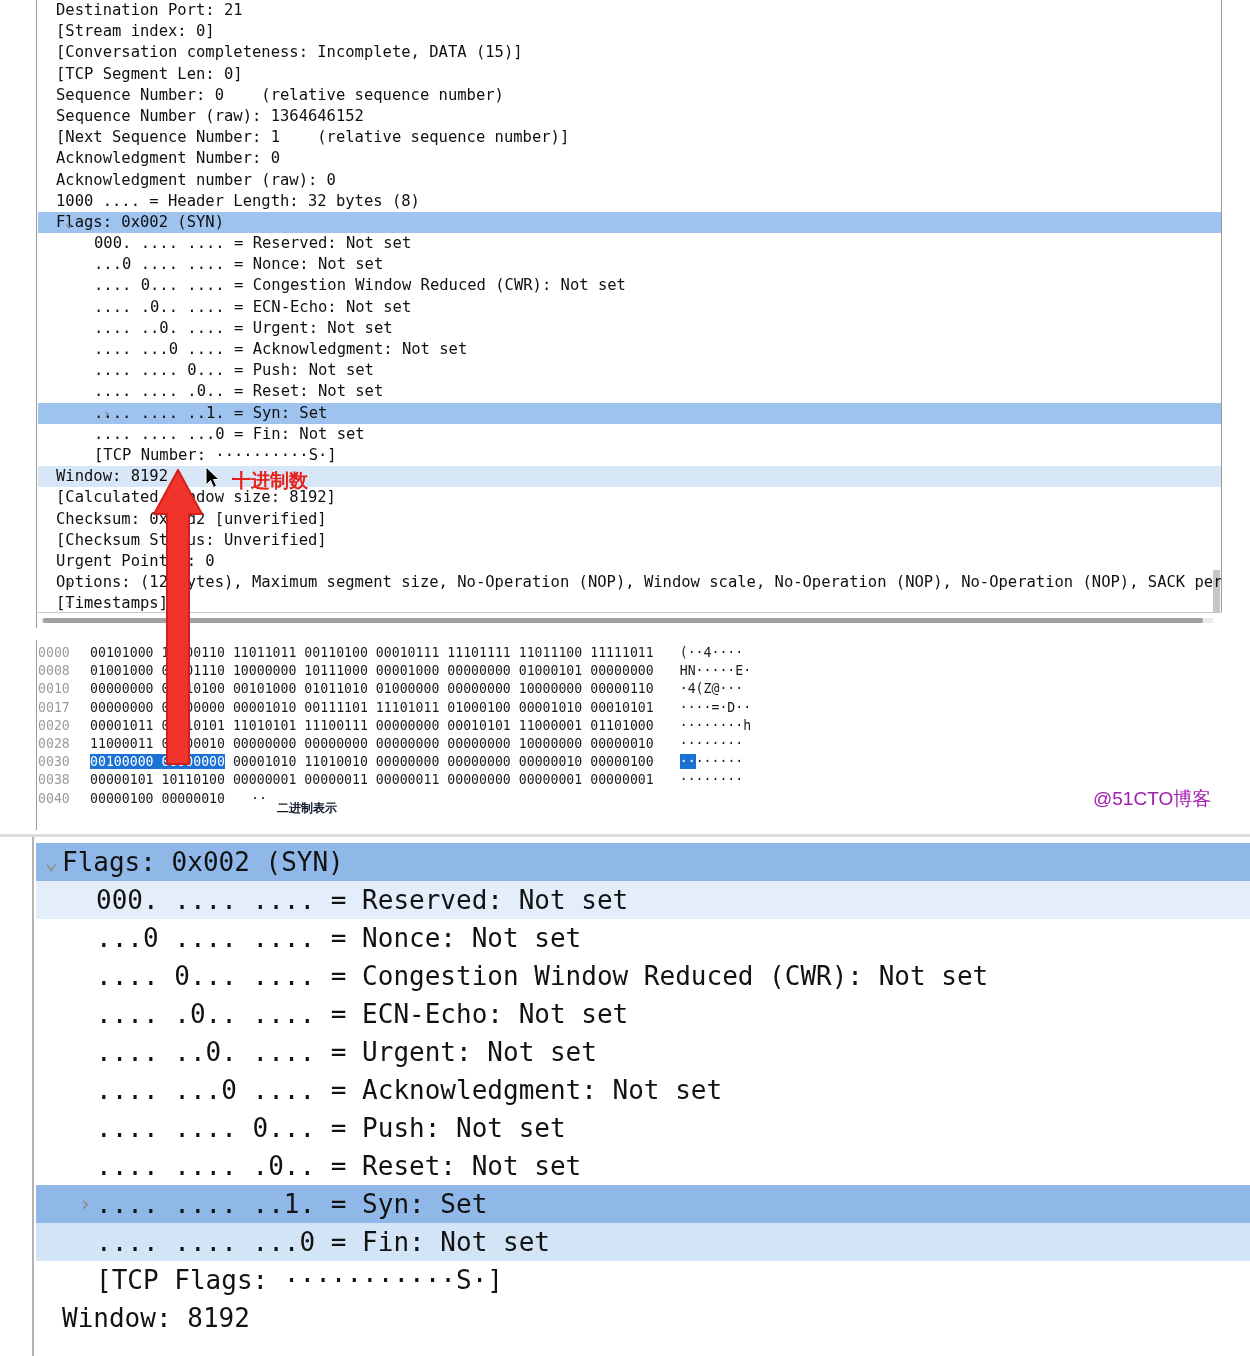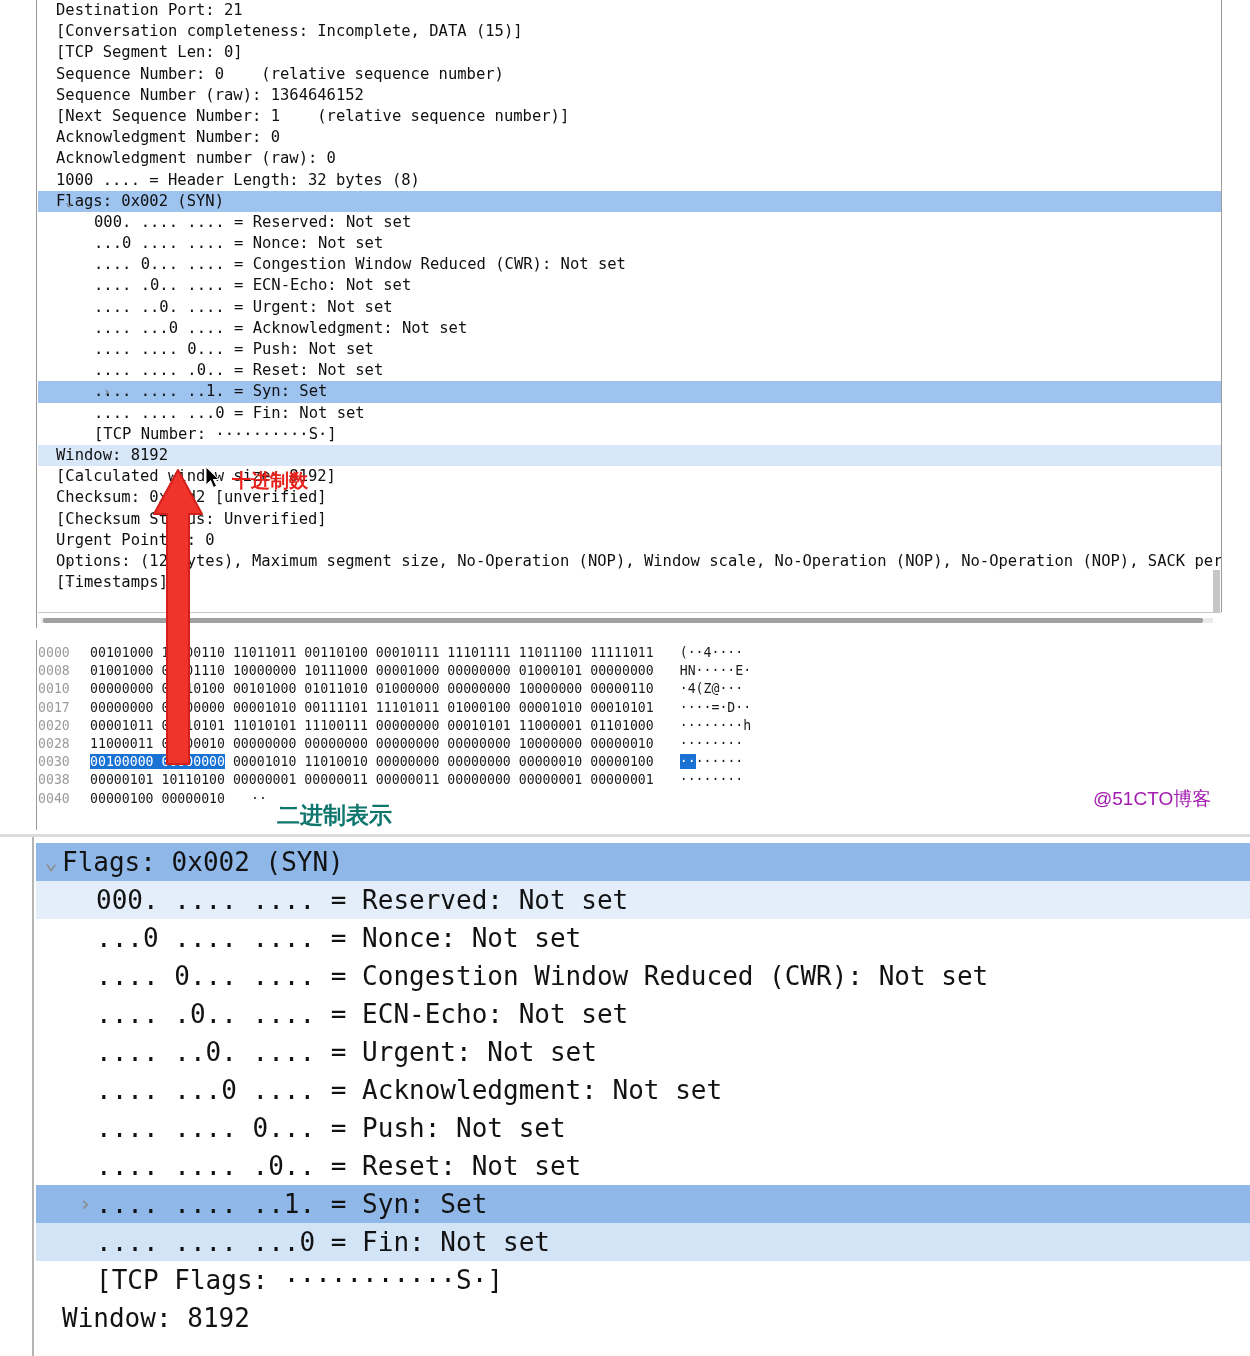--- a/index.html
+++ b/index.html
@@ -115,33 +115,34 @@
 
   
   #arrow-svg { position:absolute; left:150px; top:468px; z-index:8; }
   #cn-decimal {
     position:absolute; left:232px; top:468px; z-index:9;
     color:#e8201a; font-weight:bold; font-size:19px;
     font-family:"DejaVu Sans","Liberation Sans",sans-serif; white-space:nowrap;
   }
   #cn-binary {
     position:absolute; left:277px; top:800px; z-index:9;
-    color:#0f766e; font-weight:bold; font-size:23px;
+    color:#0f172a; font-weight:bold; font-size:12px;
     font-family:"DejaVu Sans","Liberation Sans",sans-serif; white-space:nowrap;
   }
 </style>
 </head>
 <body>
 
 <div id="root">
 
   <div id="top-panel">
     <div id="top-gutter"></div>
     <div id="tree">
         <div class="trow  ind1"><span class="tx">Destination Port: 21</span></div>
+        <div class="trow  ind1"><span class="tx">[Stream index: 0]</span></div>
         <div class="trow  ind1"><span class="tx">[Conversation completeness: Incomplete, DATA (15)]</span></div>
         <div class="trow  ind1"><span class="tx">[TCP Segment Len: 0]</span></div>
         <div class="trow  ind1"><span class="tx">Sequence Number: 0    (relative sequence number)</span></div>
         <div class="trow  ind1"><span class="tx">Sequence Number (raw): 1364646152</span></div>
         <div class="trow  ind1"><span class="tx">[Next Sequence Number: 1    (relative sequence number)]</span></div>
         <div class="trow  ind1"><span class="tx">Acknowledgment Number: 0</span></div>
         <div class="trow  ind1"><span class="tx">Acknowledgment number (raw): 0</span></div>
         <div class="trow  ind1"><span class="tx">1000 .... = Header Length: 32 bytes (8)</span></div>
         <div class="trow sel-dark ind1"><span class="twist" style="left: 22px;">⌄</span><span class="tx">Flags: 0x002 (SYN)</span></div>
         <div class="trow  ind2"><span class="tx">000. .... .... = Reserved: Not set</span></div>

